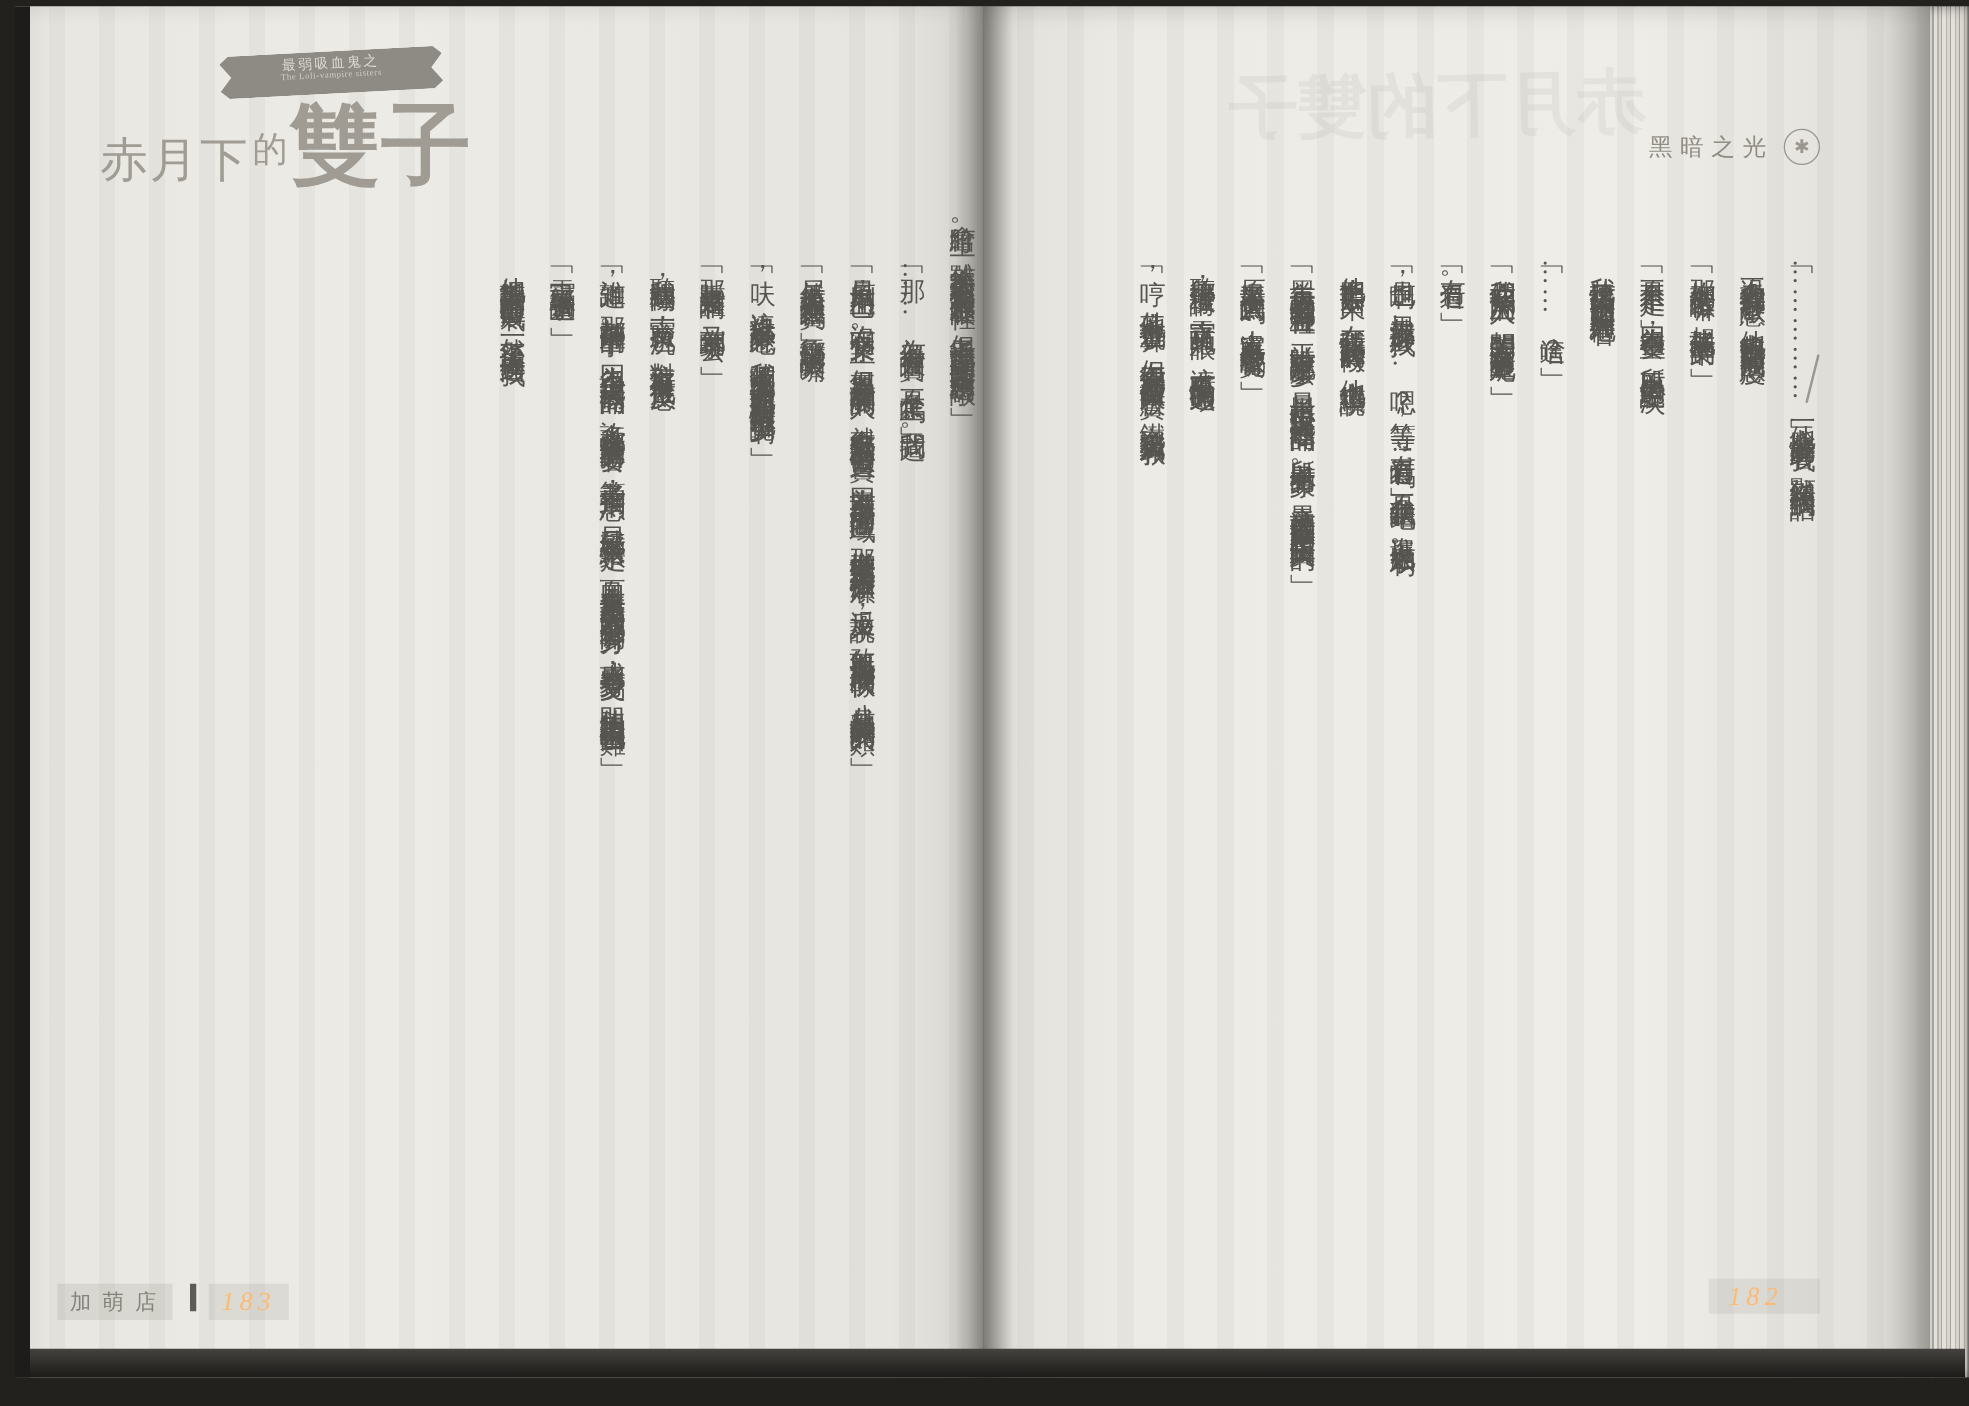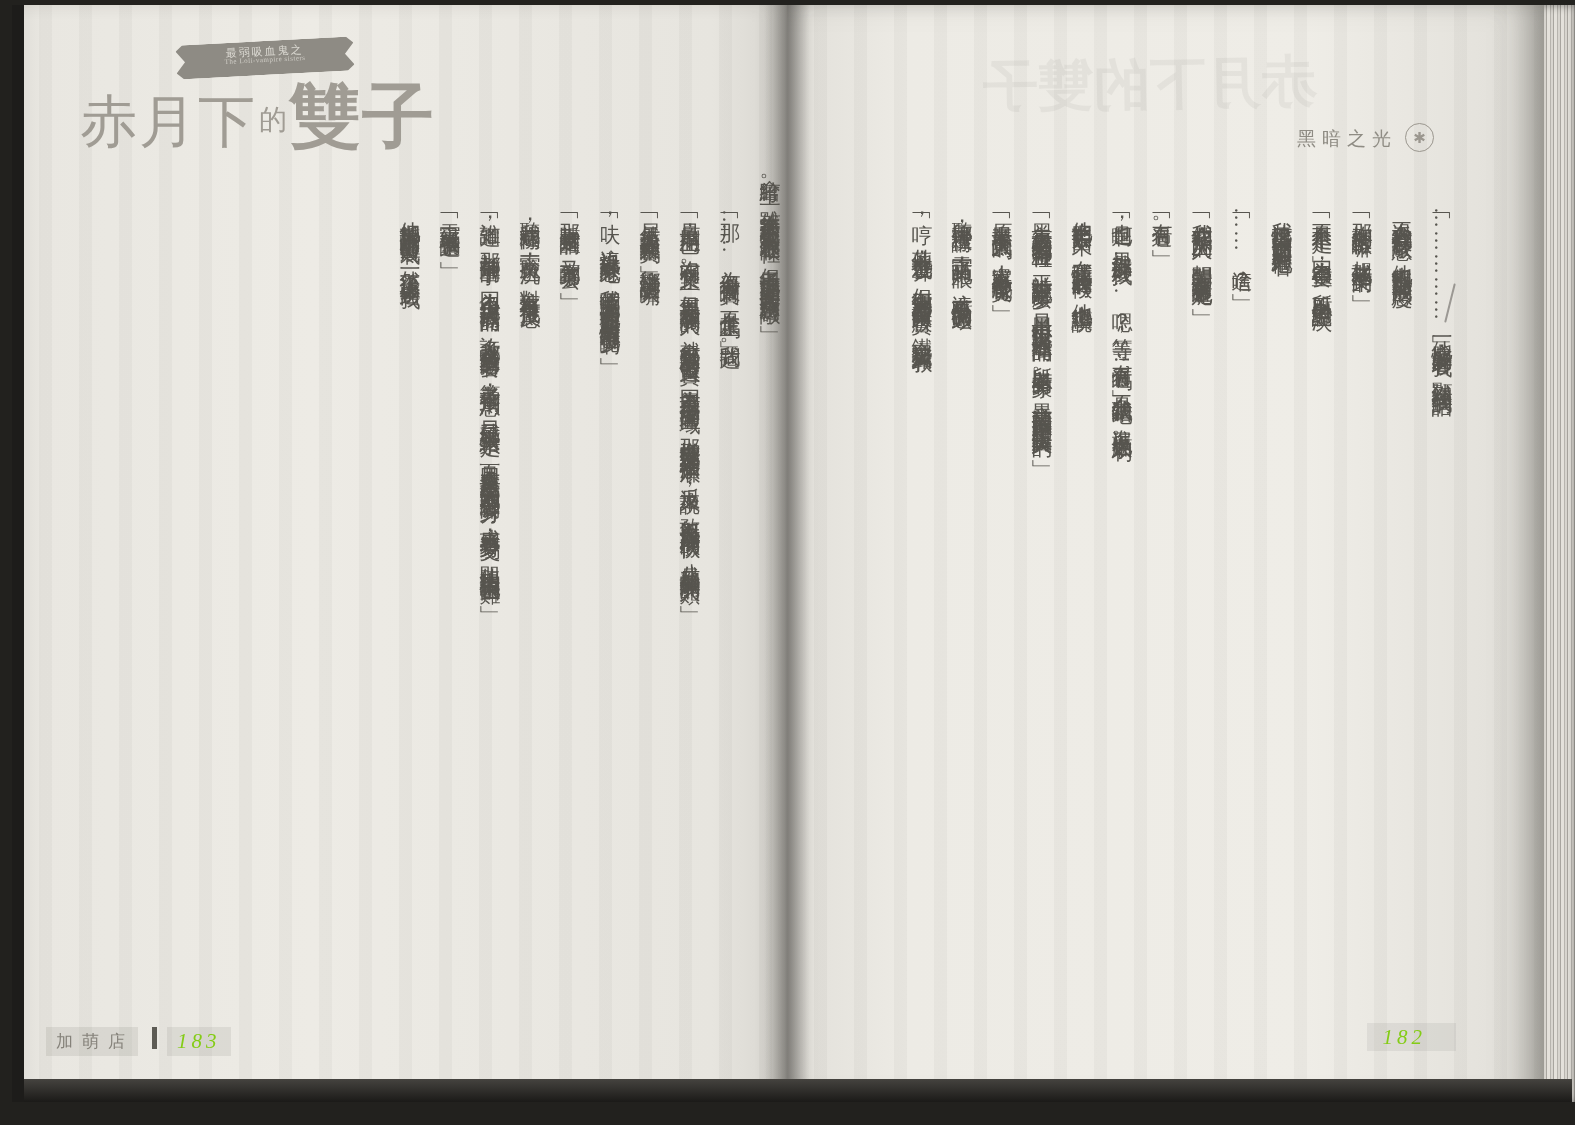--- a/index.html
+++ b/index.html
@@ -41,25 +41,25 @@
   .ribbon{
     position:absolute;left:96px;top:6px;width:178px;height:34px;
     background:#8e8b84;color:#dcdad3;text-align:center;line-height:1.1;
     transform:rotate(-3deg);
     clip-path:polygon(4% 0,96% 0,100% 18%,95% 50%,100% 82%,96% 100%,4% 100%,0 82%,5% 50%,0 18%);
     padding-top:4px;box-sizing:border-box;
   }
   .ribbon .l1{font-size:11px;letter-spacing:2px;display:block;}
   .ribbon .l2{font-size:7px;letter-spacing:.5px;display:block;opacity:.85;}
   .logo-title{position:absolute;left:0;top:34px;white-space:nowrap;color:#a09c94;}
-  .logo-title .big{font-size:57px;letter-spacing:2px;}
+  .logo-title .big{font-size:38px;letter-spacing:2px;}
   .logo-title .small{font-size:28px;position:relative;top:-12px;margin:0 2px;}
   .logo-title .big2{font-size:72px;font-weight:bold;letter-spacing:1px;}
   
-  .hdr-right{position:absolute;right:138px;top:98px;color:#8f8c84;font-size:19px;letter-spacing:6px;display:flex;align-items:flex-end;margin-top:20px;}
+  .hdr-right{position:absolute;right:116px;top:98px;color:#8f8c84;font-size:19px;letter-spacing:6px;display:flex;align-items:center;}
   .flower{
     display:inline-flex;align-items:center;justify-content:center;
     width:27px;height:27px;border:1.6px solid #9b978f;border-radius:50%;
     font-size:15px;color:#9b978f;margin-left:8px;letter-spacing:0;
   }
   .ghost-logo{
     position:absolute;right:255px;top:42px;font-size:56px;font-weight:bold;
     color:#6f6d67;opacity:.08;transform:scaleX(-1) rotate(1deg);white-space:nowrap;pointer-events:none;
   }
   
@@ -73,21 +73,21 @@
   .vtext-right{left:798px;width:652px;}
   .para{margin:0;padding:0;}
   .para.indent{text-indent:2em;}
   
   .footer-left{position:absolute;left:34px;bottom:46px;display:flex;color:#85827a;}
   .footer-label{
     font-size:17px;letter-spacing:9px;padding:3px 4px 3px 10px;
     background:rgba(70,68,60,.10);
   }
   .footer-sep{display:inline-block;width:5px;height:22px;background:#5d5b54;margin:0 10px 0 14px;}
-  .pg-num{font-style:italic;font-size:21px;letter-spacing:4px;color:#84cc16;background:rgba(70,68,60,.09);padding:2px 10px;}
+  .pg-num{font-style:italic;font-size:21px;letter-spacing:4px;color:#fdba74;background:rgba(70,68,60,.09);padding:2px 10px;}
   .footer-right{position:absolute;right:116px;bottom:52px;text-align:center;}
   .footer-right .pg-num{padding:2px 30px 2px 16px;background:rgba(70,68,60,.08);}
   
   .strip-bottom{position:absolute;left:0;bottom:0;width:100%;height:23px;background:linear-gradient(180deg,#45433f,#1b1a18);}
   .strip-left{position:absolute;left:0;top:0;width:12px;height:100%;background:#1d1c1a;}
   .scratch{
     position:absolute;left:1437px;top:278px;width:2px;height:40px;
     background:rgba(92,90,86,.55);transform:rotate(14deg);border-radius:1px;
   }
 </style>

